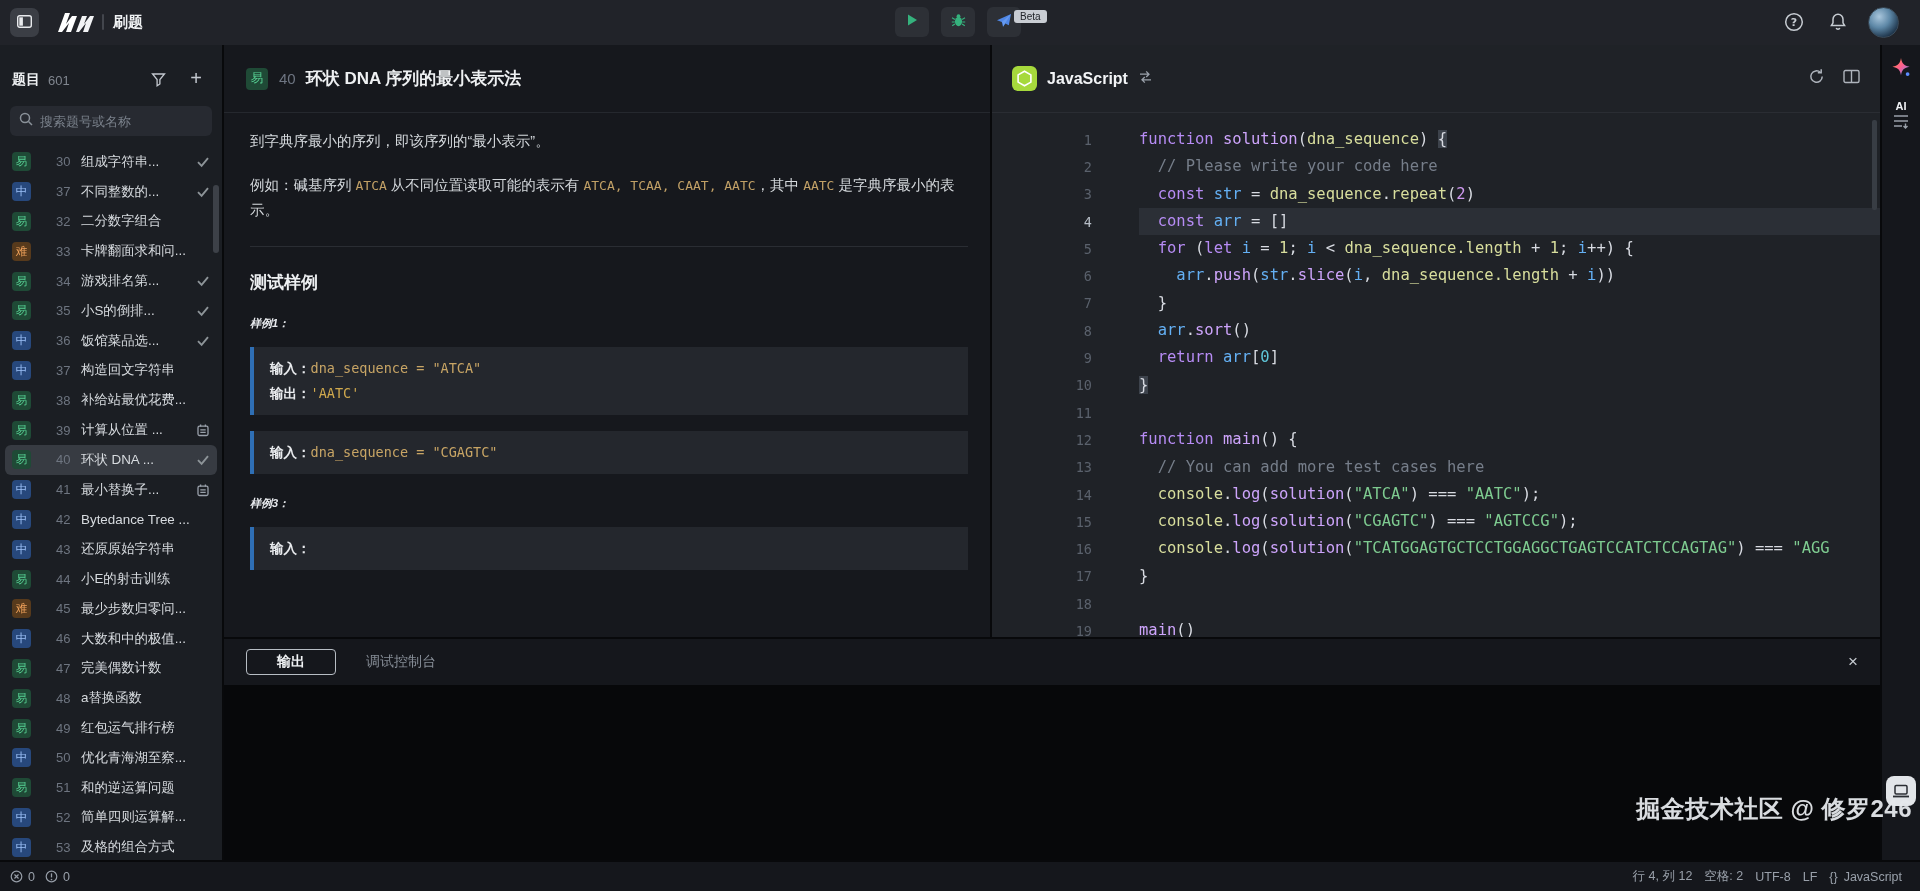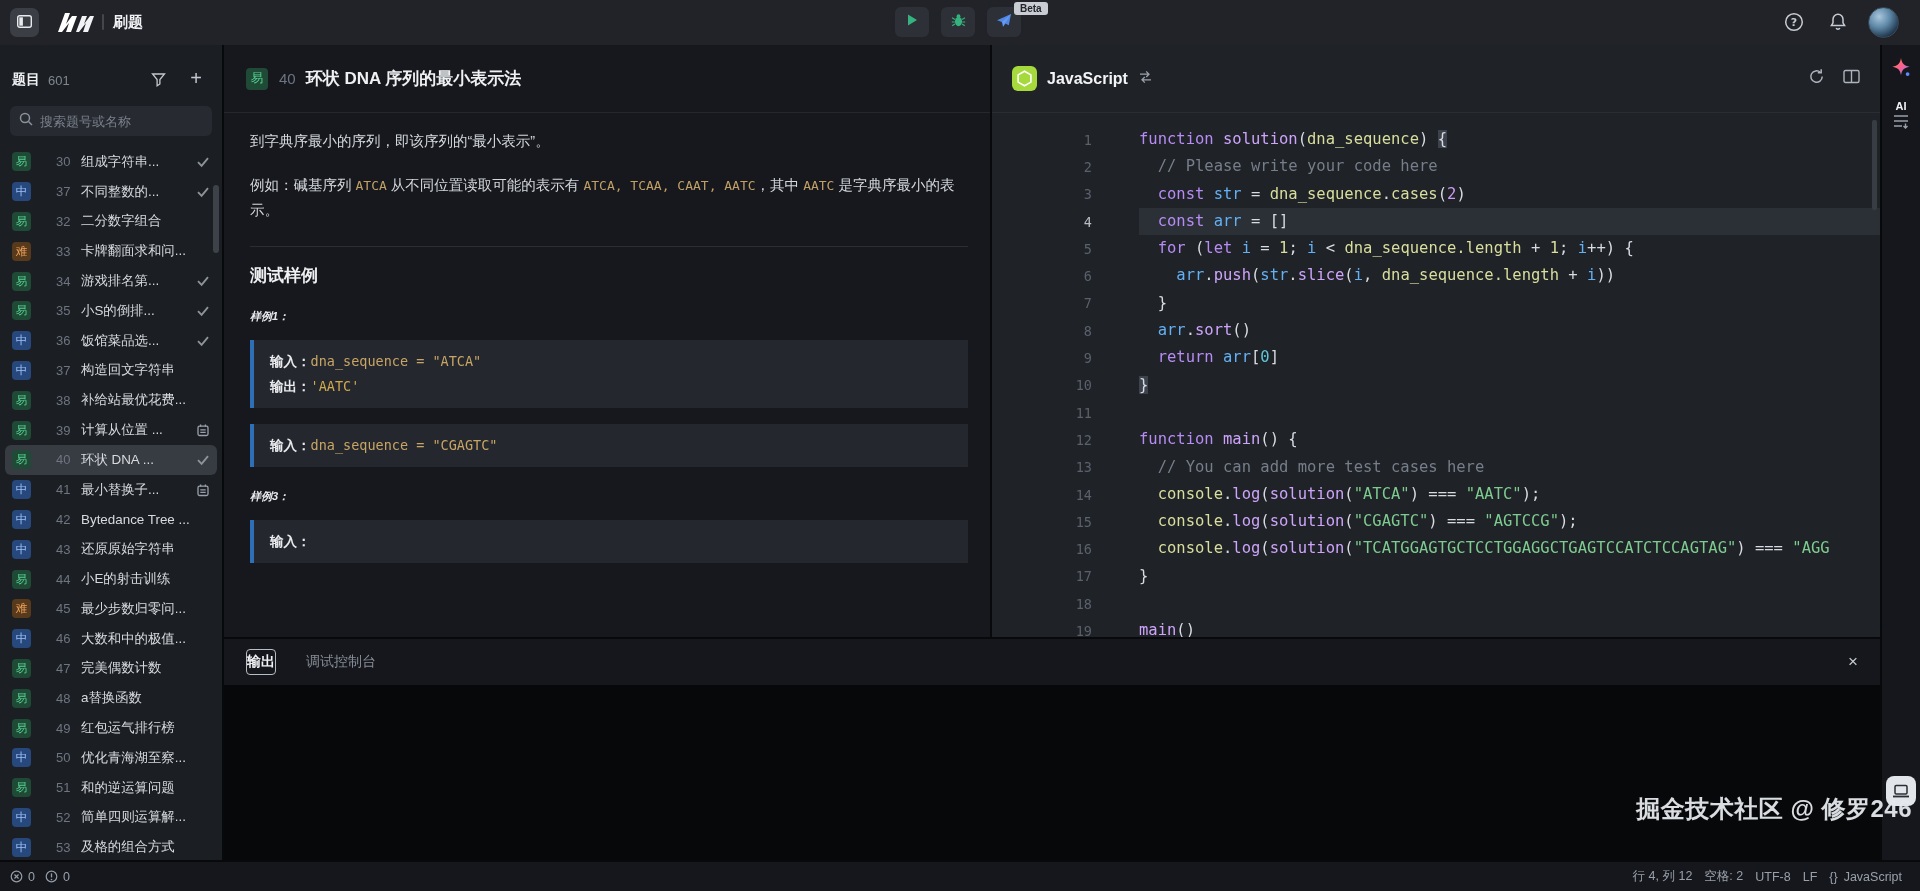--- a/index.html
+++ b/index.html
@@ -8,21 +8,21 @@
   .abs { position:absolute; }
 
   
   #topbar { left:0; top:0; width:1920px; height:45px; background:#212329; display:flex; align-items:center; }
   #toggle-btn { position:absolute; left:10px; top:8px; width:29px; height:29px; background:#3b3e45; border-radius:7px; display:flex; align-items:center; justify-content:center; }
   #logo { position:absolute; left:54px; top:10px; }
   #brand-divider { position:absolute; left:102px; top:14px; width:2px; height:16px; background:#43464d; border-radius:1px; }
   #brand-text { position:absolute; left:113px; top:13px; font-size:15px; font-weight:700; color:#f0f2f4; }
   .run-btn { position:absolute; top:7px; width:34px; height:30px; background:#2d3036; border-radius:6px; display:flex; align-items:center; justify-content:center; }
   #play-btn { left:895px; } #debug-btn { left:941px; } #share-btn { left:987px; }
-  #beta-badge { position:absolute; left:1014px; top:2px; background:#c9cdd3; color:#22252a; font-size:10px; font-weight:700; padding:1px 6px; border-radius:3px; }
+  #beta-badge { position:absolute; left:1014px; top:10px; background:#c9cdd3; color:#22252a; font-size:10px; font-weight:400; padding:1px 6px; border-radius:3px; }
   .top-icon { position:absolute; top:12px; }
   #help-icon { left:1784px; } #bell-icon { left:1828px; }
   #avatar { position:absolute; left:1868px; top:7px; width:31px; height:31px; border-radius:50%;
     background:radial-gradient(circle at 35% 30%, #a9c6dc, #5d87a6 40%, #1c3248 78%, #101d2b 100%); border:1px solid #3a4a58; }
 
   
   #sidebar { left:0; top:45px; width:222px; height:815px; background:#1b1e23; }
   #sidebar-header { position:absolute; left:12px; top:24px; right:12px; height:22px; display:flex; align-items:center; }
   #sidebar-title { font-size:14px; font-weight:700; color:#eef0f2; }
   #sidebar-count { font-size:13px; color:#80868f; margin-left:8px; }
@@ -47,21 +47,21 @@
   #problem-panel { left:224px; top:45px; width:766px; height:592px; background:#16181d; overflow:hidden; }
   #problem-header { height:68px; border-bottom:1px solid #25282e; display:flex; align-items:center; padding:0 22px; }
   #problem-badge { width:22px; height:22px; border-radius:4px; background:#1f4a36; color:#57d294; font-size:12.5px; display:flex; align-items:center; justify-content:center; }
   #problem-num { color:#6e7582; font-size:15px; margin-left:11px; }
   #problem-title { color:#eef0f2; font-size:17px; font-weight:700; margin-left:10px; }
   #problem-body { padding:16px 22px 0 26px; }
   .desc { font-size:14.5px; color:#d4d8dc; line-height:24px; }
   .desc + .desc { margin-top:20px; }
   .inline-code { font-family:"DejaVu Sans Mono","Liberation Mono",monospace; color:#c1a066; font-size:13px; }
   #desc-divider { border:none; border-top:1px solid #2a2d33; margin-top:24px; }
-  #samples-heading { margin-top:17px; font-size:17px; font-weight:700; color:#eef0f2; }
+  #samples-heading { margin-top:24px; font-size:17px; font-weight:700; color:#eef0f2; }
   .sample-h { margin-top:22px; font-size:11px; font-weight:700; font-style:italic; color:#e8eaee; }
   .sample-box { margin-top:16px; background:#24272d; border-left:4px solid #2f6fb5; padding:9px 16px; }
   .sample-line { font-size:13.5px; line-height:25px; font-family:"DejaVu Sans Mono","Liberation Mono",monospace; white-space:pre; }
   .io-label { font-family:"Liberation Sans","DejaVu Sans",sans-serif; font-weight:700; color:#e9ebee; font-size:13.5px; }
   .io-in { color:#c8a565; } .io-out { color:#d0a94e; }
 
   
   #editor-panel { left:992px; top:45px; width:888px; height:592px; background:#1f2227; overflow:hidden; }
   #editor-header { height:68px; border-bottom:1px solid #2a2d33; display:flex; align-items:center; padding:0 20px; }
   #lang-icon { width:25px; height:25px; border-radius:6px; background:#a6d93c; display:flex; align-items:center; justify-content:center; }
@@ -76,21 +76,21 @@
   .cl.cur .code { background:#2b2f36; }
   .kw{color:#b78cf5;} .fn{color:#cda4fb;} .vr{color:#64b0f4;} .id{color:#d8de9d;}
   .st{color:#7ecb90;} .co{color:#767e8a;} .pu{color:#d8dbe2;} .pl{color:#d8dbe2;}
   .nv{color:#cf9af0;} .ny{color:#d8de9d;} .nc{color:#5fc6d8;}
   .bk{color:#d8dbe2; background:#3d434c;}
   #editor-scrollbar { position:absolute; right:3px; top:75px; width:5px; height:90px; background:#383d44; border-radius:2px; }
 
   
   #output-panel { left:224px; top:639px; width:1656px; height:221px; background:#15171c; }
   #output-tabs { height:46px; display:flex; align-items:center; padding:0 22px; }
-  #tab-output { border:1px solid #b7bdc4; border-radius:4px; padding:3px 0; color:#f2f4f6; font-size:14px; font-weight:700; }
+  #tab-output { border:1px solid #b7bdc4; border-radius:4px; padding:3px 30px; color:#f2f4f6; font-size:14px; font-weight:700; }
   #tab-debug { margin-left:30px; color:#868d96; font-size:14px; }
   #output-close { margin-left:auto; color:#c6cbd1; font-size:17px; }
   #output-body { position:absolute; left:0; top:46px; right:0; bottom:0; background:#07080a; }
 
   
   #right-strip { left:1882px; top:45px; width:38px; height:815px; background:#15171c; }
   #ai-block { position:absolute; left:0; top:12px; width:38px; text-align:center; }
   #ai-label { font-size:11px; font-weight:700; color:#f0f2f5; margin-top:17px; }
   #queue-btn { position:absolute; left:10px; top:68px; }
   #monitor-btn { position:absolute; left:4px; top:731px; width:30px; height:30px; background:#e2e5e9; border-radius:8px; display:flex; align-items:center; justify-content:center; }
@@ -430,21 +430,21 @@
       <div class="cl">
         <span class="gut">1</span>
         <span class="code"><span class="kw">function</span><span class="pl"> </span><span class="fn">solution</span><span class="pu">(</span><span class="id">dna_sequence</span><span class="pu">) </span><span class="bk">{</span></span>
       </div>
       <div class="cl">
         <span class="gut">2</span>
         <span class="code"><span class="pl">  </span><span class="co">// Please write your code here</span></span>
       </div>
       <div class="cl">
         <span class="gut">3</span>
-        <span class="code"><span class="pl">  </span><span class="kw">const</span><span class="pl"> </span><span class="vr">str</span><span class="pu"> = </span><span class="id">dna_sequence</span><span class="pu">.</span><span class="id">cases</span><span class="pu">(</span><span class="nv">2</span><span class="pu">)</span></span>
+        <span class="code"><span class="pl">  </span><span class="kw">const</span><span class="pl"> </span><span class="vr">str</span><span class="pu"> = </span><span class="id">dna_sequence</span><span class="pu">.</span><span class="id">repeat</span><span class="pu">(</span><span class="nv">2</span><span class="pu">)</span></span>
       </div>
       <div class="cl cur">
         <span class="gut">4</span>
         <span class="code"><span class="pl">  </span><span class="kw">const</span><span class="pl"> </span><span class="vr">arr</span><span class="pu"> = []</span></span>
       </div>
       <div class="cl">
         <span class="gut">5</span>
         <span class="code"><span class="pl">  </span><span class="kw">for</span><span class="pu"> (</span><span class="kw">let</span><span class="pl"> </span><span class="vr">i</span><span class="pu"> = </span><span class="ny">1</span><span class="pu">; </span><span class="vr">i</span><span class="pu"> &lt; </span><span class="id">dna_sequence.length</span><span class="pu"> + </span><span class="ny">1</span><span class="pu">; </span><span class="vr">i</span><span class="pu">++) {</span></span>
       </div>
       <div class="cl">

